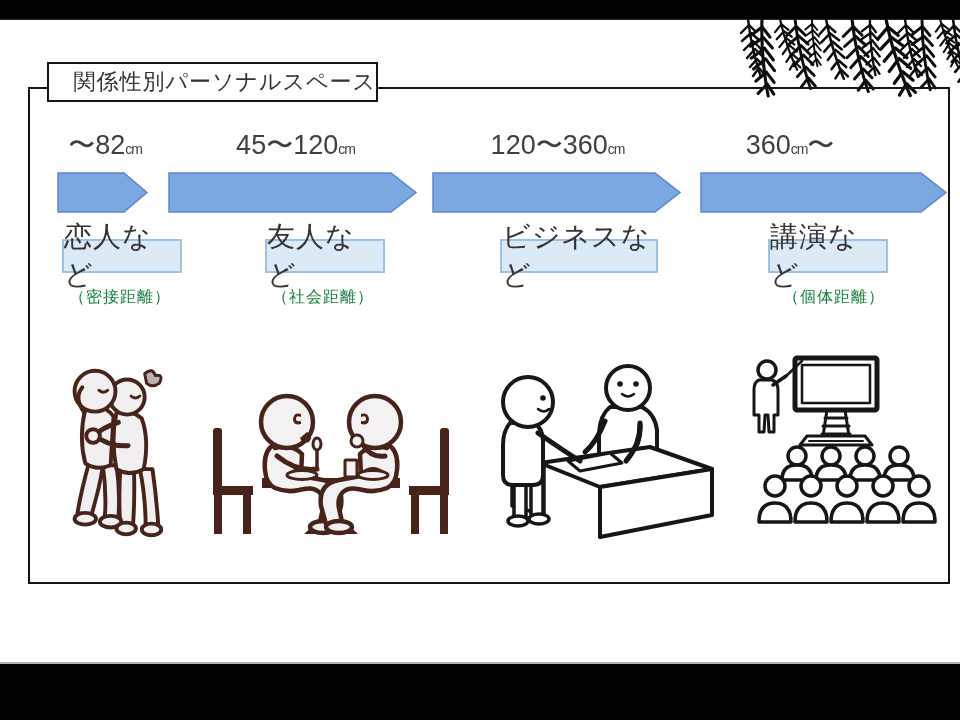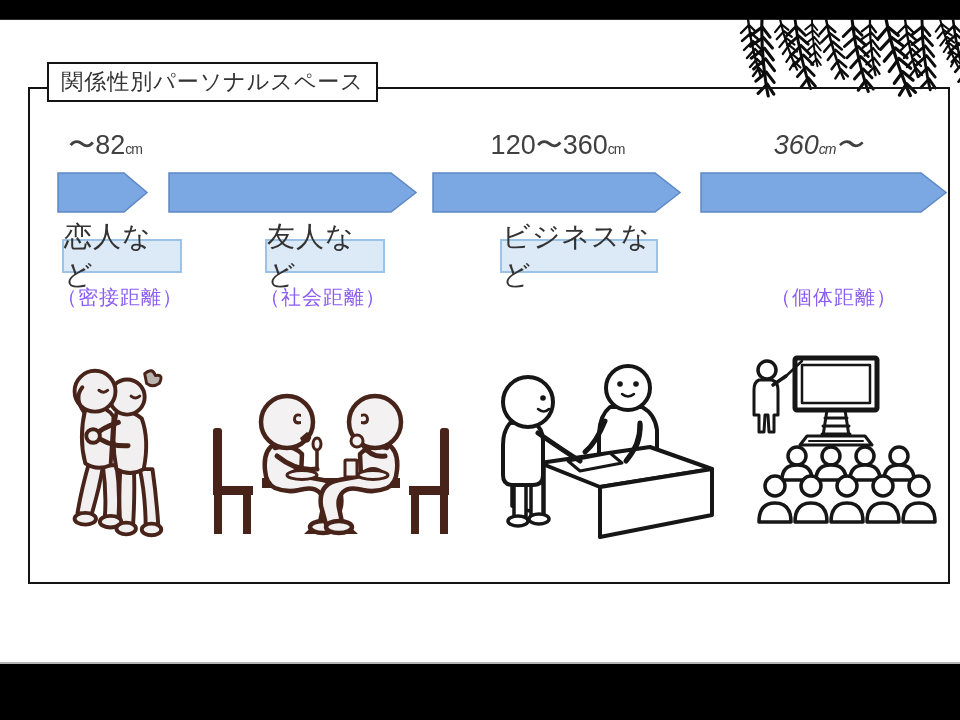--- a/index.html
+++ b/index.html
@@ -20,39 +20,39 @@
   .bar.bottom{top:664px;height:56px;}
   .gray-line{position:absolute;left:0;top:662px;width:960px;height:2px;background:#b3b3b3;}
   .branches{position:absolute;left:700px;top:19px;width:260px;height:84px;}
   .frame{
     position:absolute;left:28px;top:87px;width:918px;height:493px;
     border:2px solid var(--frame-color);background:transparent;
   }
   .title-box{
     position:absolute;left:47px;top:62px;width:331px;height:40px;
     background:#fff;border:2px solid #141414;box-sizing:border-box;
-    display:flex;align-items:center;justify-content:center;
+    display:flex;align-items:center;justify-content:flex-end;
     font-size:22px;letter-spacing:1px;color:#333;
   }
   .dist{
     position:absolute;top:127px;height:36px;line-height:36px;
     text-align:center;font-size:27px;color:#404040;
   }
   .dist .unit{font-size:14px;letter-spacing:-1px;}
   .arrow{position:absolute;top:172px;height:41px;}
   .arrow-poly{fill:var(--arrow-fill);stroke:var(--arrow-stroke);stroke-width:1.5;}
   .relation{
     position:absolute;top:239px;height:34px;box-sizing:border-box;
     background:var(--label-box-fill);border:2px solid var(--label-box-border);
     display:flex;align-items:center;justify-content:center;
     font-size:28px;color:#333;letter-spacing:1px;
   }
   .dtype{
     position:absolute;top:283px;height:28px;line-height:28px;
-    text-align:center;font-size:20px;color:#8b5cf6;letter-spacing:1px;
+    text-align:center;font-size:16px;color:#15803d;letter-spacing:1px;
   }
   .illus{position:absolute;}
   .illus svg{width:100%;height:100%;display:block;}
 </style>
 </head>
 <body>
 
 <div class="stage">
 
   <div class="bar top"></div>
@@ -81,24 +81,27 @@
 
   <div class="frame"></div>
 
   <div class="title-box">
     <span>関係性別パーソナルスペース</span>
   </div>
 
   <div class="dist" style="left:40px;width:130px;">
     <span>〜82</span><span class="unit">cm</span><span></span>
   </div>
+  <div class="dist" style="left:198px;width:195px;">
+    <span>45〜120</span><span class="unit">cm</span><span></span>
+  </div>
   <div class="dist" style="left:455px;width:205px;">
     <span>120〜360</span><span class="unit">cm</span><span></span>
   </div>
-  <div class="dist" style="left:724px;width:188px;font-style:italic;">
+  <div class="dist" style="left:696px;width:188px;">
     <span>360</span><span class="unit">cm</span><span>〜</span>
   </div>
 
   <svg class="arrow" style="left:57px;width:92px;" viewBox="0 0 92 41">
     <polygon class="arrow-poly" points="1,1 67,1 90,20.5 67,40 1,40"></polygon>
   </svg>
   <svg class="arrow" style="left:168px;width:250px;" viewBox="0 0 250 41">
     <polygon class="arrow-poly" points="1,1 223,1 248,20.5 223,40 1,40"></polygon>
   </svg>
   <svg class="arrow" style="left:432px;width:250px;" viewBox="0 0 250 41">
@@ -109,20 +112,23 @@
   </svg>
 
   <div class="relation" style="left:62px;width:120px;">
     <span>恋人など</span>
   </div>
   <div class="relation" style="left:265px;width:120px;">
     <span>友人など</span>
   </div>
   <div class="relation" style="left:500px;width:158px;">
     <span>ビジネスなど</span>
+  </div>
+  <div class="relation" style="left:768px;width:120px;">
+    <span>講演など</span>
   </div>
 
   <div class="dtype" style="left:35px;width:170px;">（密接距離）</div>
   <div class="dtype" style="left:238px;width:170px;">（社会距離）</div>
   <div class="dtype" style="left:745px;width:178px;">（個体距離）</div>
 
   <div class="illus" style="left:58px;top:362px;width:150px;height:185px;">
     <svg viewBox="0 0 150 190">
       <g stroke="#47231A" stroke-width="4" fill="#f1efef" stroke-linecap="round" stroke-linejoin="round">
         <path d="M87,12 q8,-7 11,2 q9,-2 4,8 q-7,5 -13,0 z" fill="#b9b2ae" stroke-width="3"></path>

